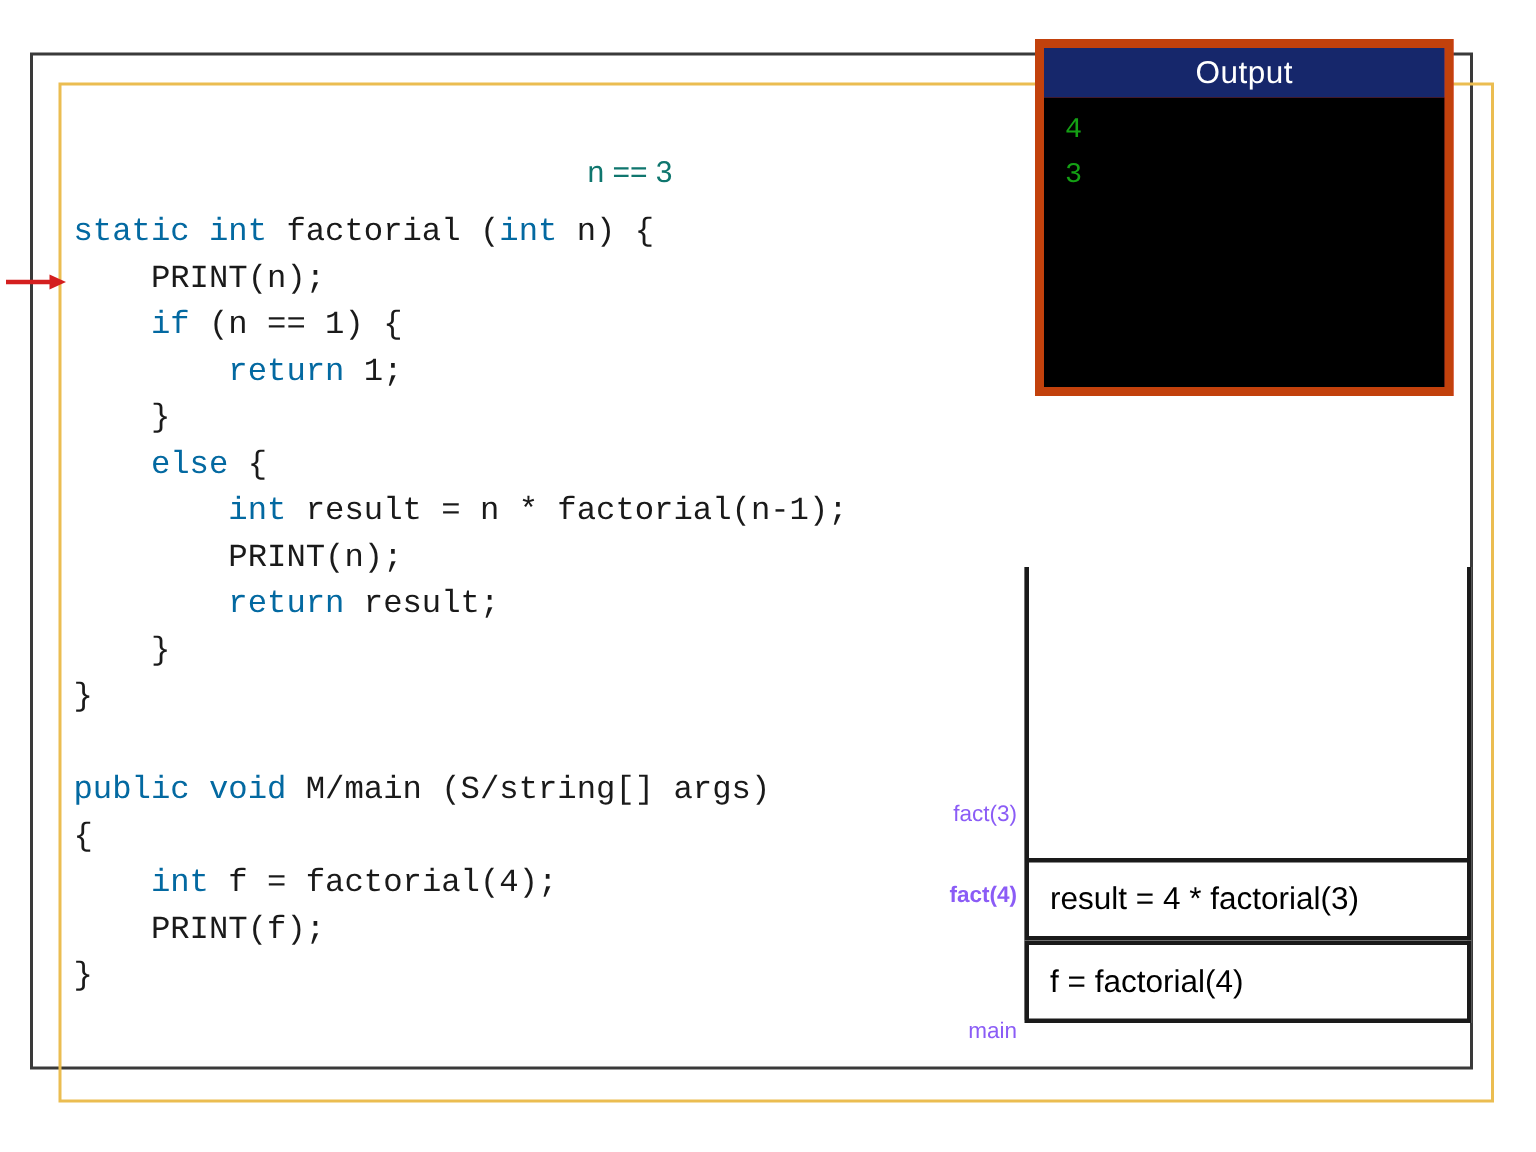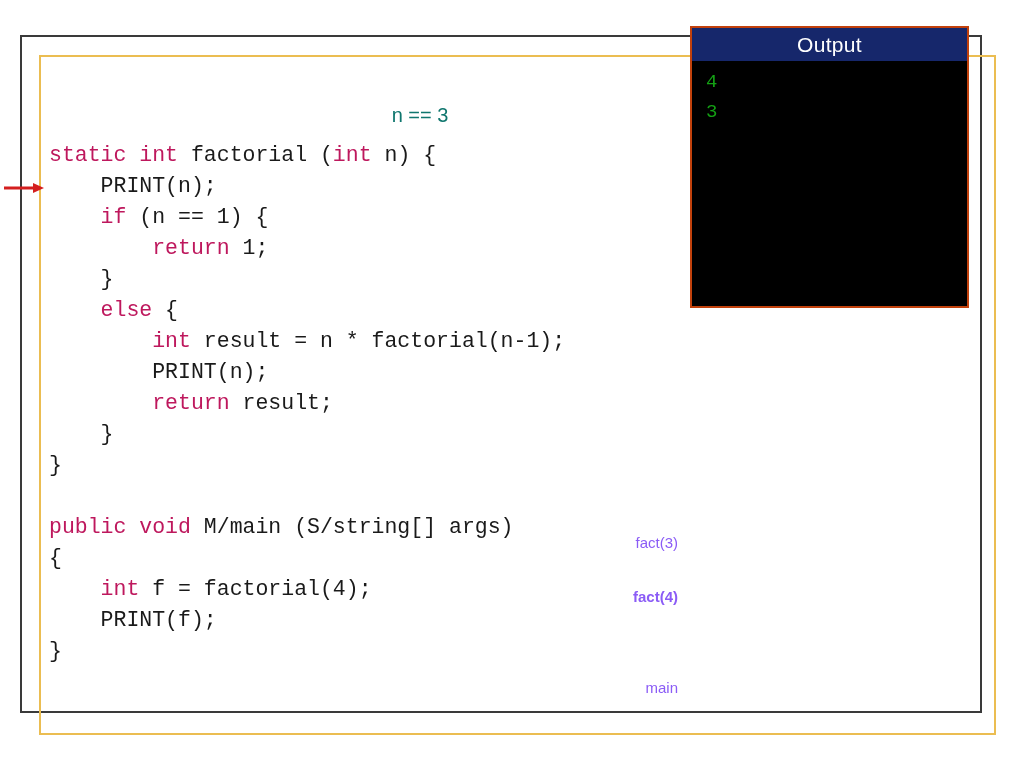--- a/index.html
+++ b/index.html
@@ -80,31 +80,31 @@
     font-size: 21.5px;
     line-height: 31px;
     color: #1a1a1a;
     white-space: pre-wrap;
     word-break: break-word;
   }
   .code-line {
     white-space: pre-wrap;
     min-height: 31px;
   }
-  .kw { color: #be185d; }
+  .kw { color: #0369a1; }
   .blank { height: 31px; }
 
   
   .output-panel {
     position: absolute;
     left: 690px;
     top: 26px;
     width: 279px;
-    height: 282px;
-    border: 2px solid #c2410c;
+    height: 238px;
+    border: 6px solid #c2410c;
     box-sizing: border-box;
     background: #ef4444;
   }
   .output-title {
     height: 33px;
     background: #16276b;
     color: #ffffff;
     font-family: "Liberation Sans", sans-serif;
     font-size: 21px;
     display: flex;
@@ -199,14 +199,20 @@
     <div class="output-body" id="output-body">
         <div class="output-line">4</div>
         <div class="output-line">3</div>
       </div>
   </div>
 
   <div class="stack-label label-fact3">fact(3)</div>
   <div class="stack-label label-fact4">fact(4)</div>
   <div class="stack-label label-main">main</div>
 
+  <div class="callstack">
+    <div class="stack-rails"></div>
+    <div class="stack-frame empty-frame frame-fact3"></div>
+    <div class="stack-frame frame-fact4">result = 4 * factorial(3)</div>
+    <div class="stack-frame frame-main">f = factorial(4)</div>
+  </div>
 
 </div>
 
 </body></html>

